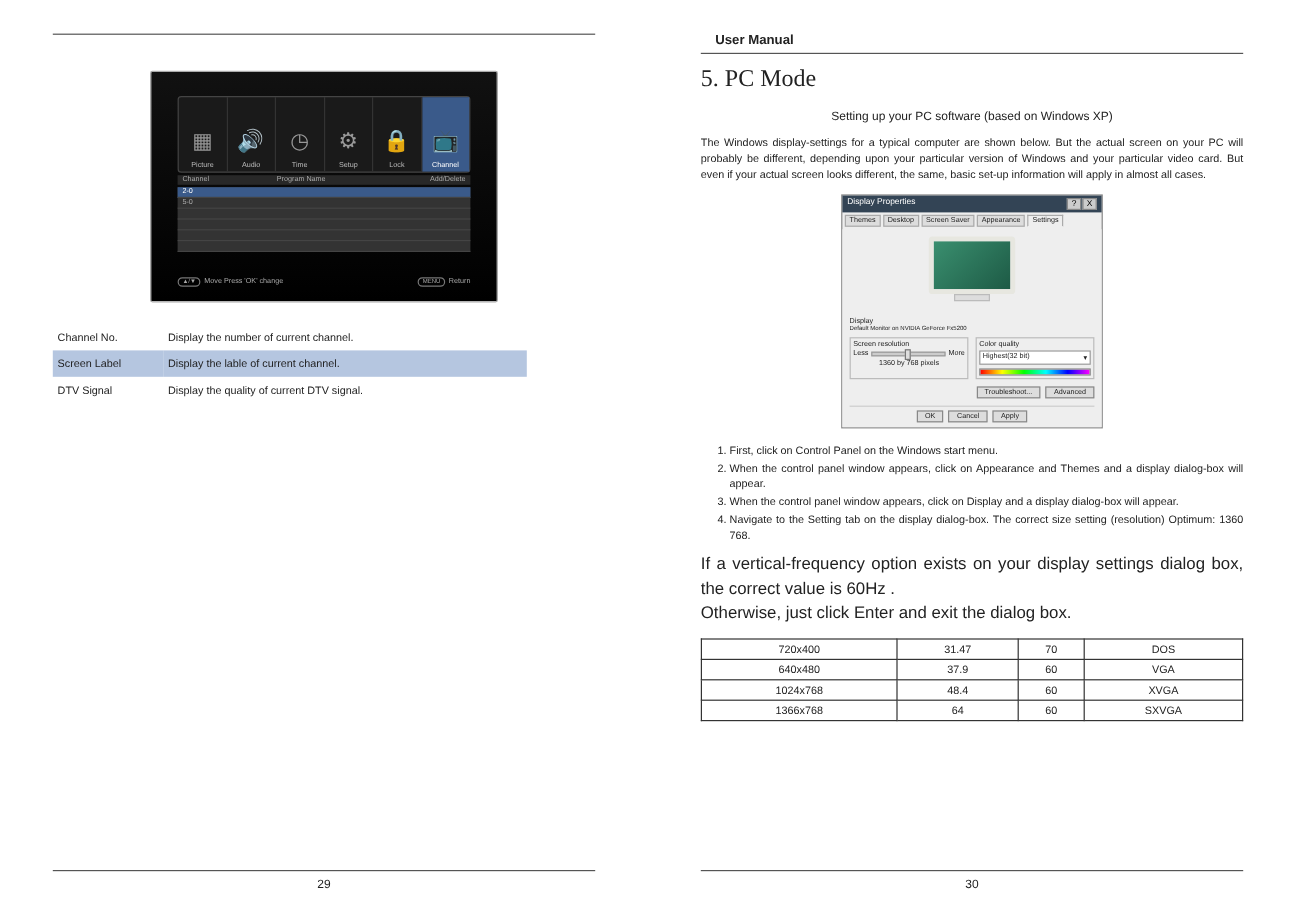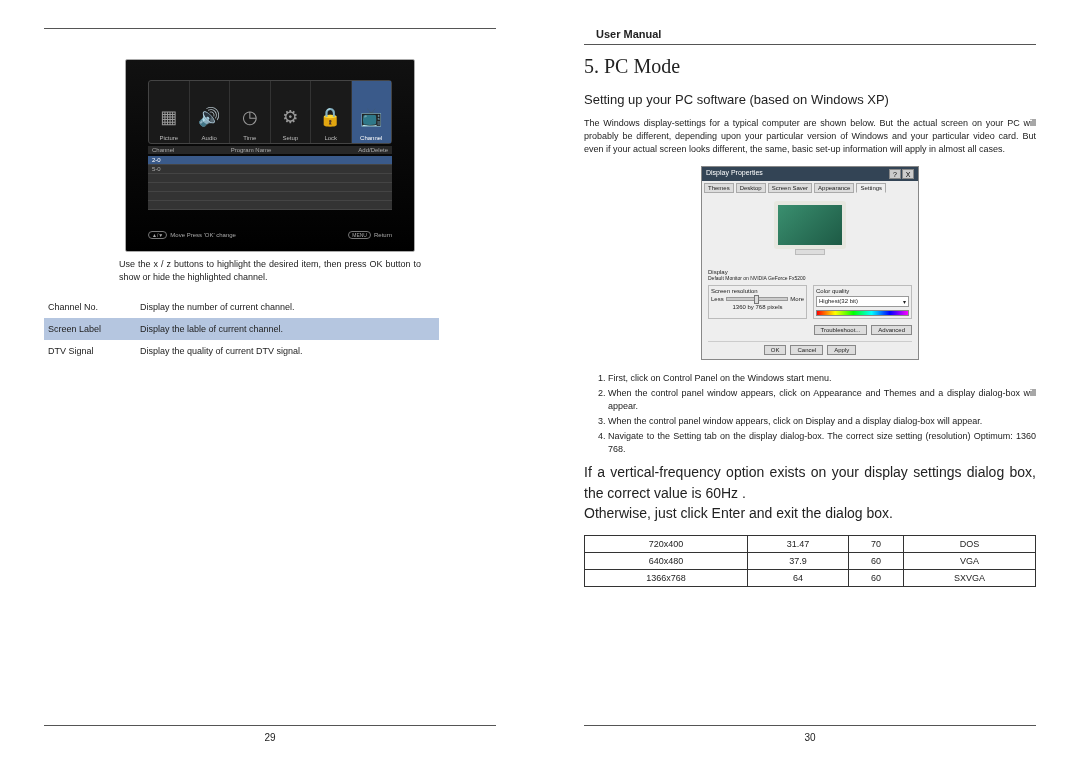--- a/index.html
+++ b/index.html
@@ -120,22 +120,23 @@
   }
   .def-table td:first-child { width: 92px; }
   .def-table tr.hl td { background: #b5c6e0; }
   
   .h-title {
     font-size: 20px;
     font-family: "Times New Roman", serif;
     margin: 4px 0 14px 0;
   }
   .subhead {
-    font-size: 13px;
+    font-size: 10px;
     margin-bottom: 10px;
+    text-align: center;
   }
   .body-text {
     text-align: justify;
     line-height: 1.45;
     font-size: 9px;
   }
   .dialog {
     width: 218px;
     margin: 10px auto 8px auto;
     border: 1px solid #888;
@@ -269,21 +270,20 @@
       <div>&nbsp;</div>
       <div>&nbsp;</div>
       <div>&nbsp;</div>
     </div>
     <div class="photo-footer">
       <span><span style="display:inline-block;border:1px solid #777;border-radius:6px;padding:0 3px;margin-right:3px;font-size:5px;">▲/▼</span><span>Move     Press 'OK' change</span></span>
       <span><span style="display:inline-block;border:1px solid #777;border-radius:6px;padding:0 3px;margin-right:3px;font-size:5px;">MENU</span><span>Return</span></span>
     </div>
   </div>
 
-  <p class="instr">Use the x / z buttons to highlight the desired item, then press OK button to show or hide the highlighted channel.</p>
 
   <table class="def-table">
     <tbody>
         <tr>
       <td>Channel No.</td>
       <td>Display the number of current channel.</td>
     </tr>
     <tr class="hl">
       <td>Screen Label</td>
       <td>Display the lable of current channel.</td>
@@ -379,20 +379,26 @@
           <td>70</td>
           <td>DOS</td>
         </tr>
     <tr>
           <td>640x480</td>
           <td>37.9</td>
           <td>60</td>
           <td>VGA</td>
         </tr>
     <tr>
+          <td>1024x768</td>
+          <td>48.4</td>
+          <td>60</td>
+          <td>XVGA</td>
+        </tr>
+    <tr>
           <td>1366x768</td>
           <td>64</td>
           <td>60</td>
           <td>SXVGA</td>
         </tr>
   </tbody>
     </table>
 
   <div class="hr-bottom"></div>
   <div class="page-num">30</div>

